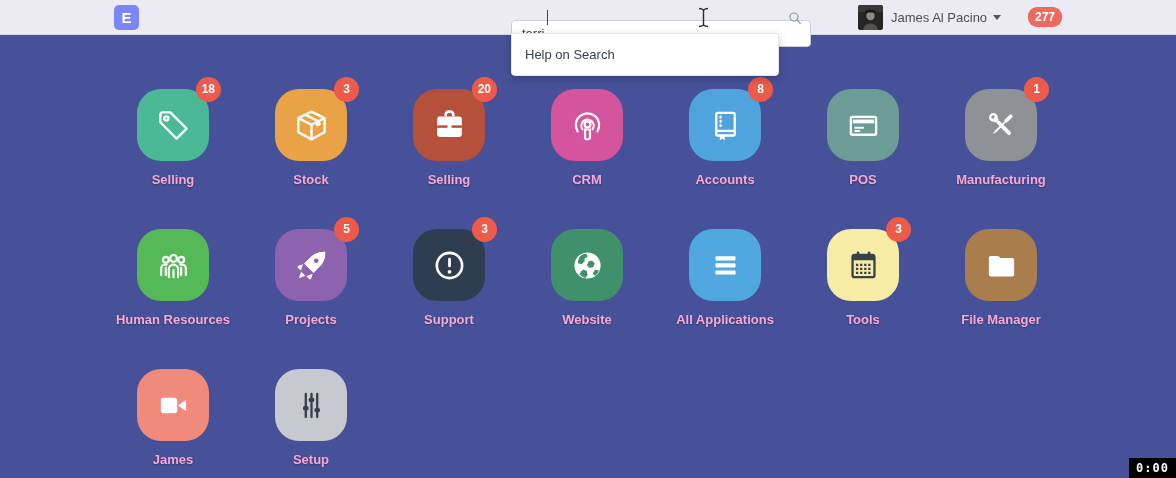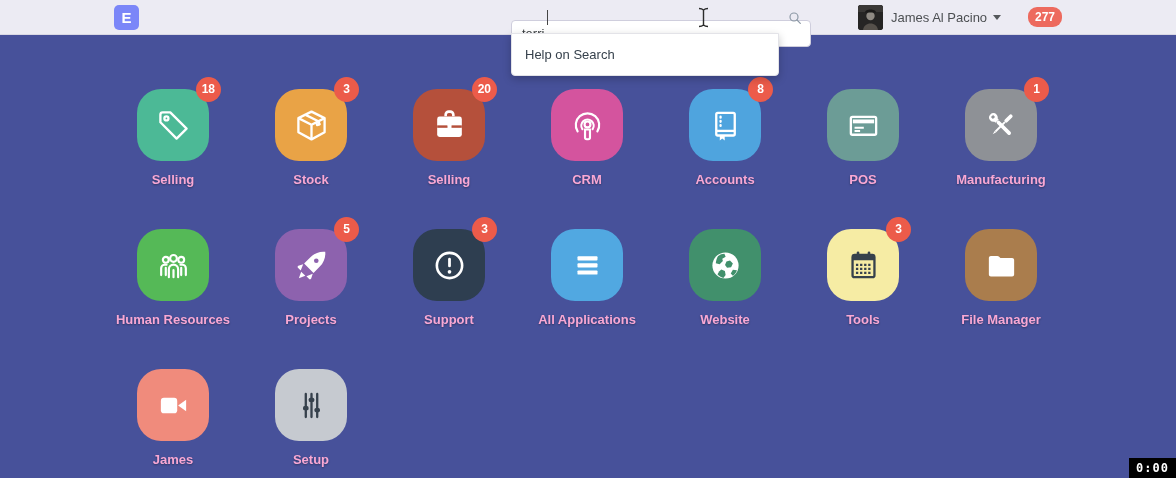--- a/index.html
+++ b/index.html
@@ -328,37 +328,37 @@
     <div class="tile" style="--tile: #2E3E50; color: rgb(255, 255, 255);">
       <svg class="app-ic">
             <use href="#issue-opened-icon"></use>
           </svg>
       <span class="app-badge">3</span>
     </div>
     <div class="app-label">Support</div>
   </div>
 
   <div class="app-cell">
+    <div class="tile" style="--tile: #41906C; color: rgb(255, 255, 255);">
+      <svg class="app-ic">
+            <use href="#globe-icon"></use>
+          </svg>
+
+    </div>
+    <div class="app-label">Website</div>
+  </div>
+
+  <div class="app-cell">
     <div class="tile" style="--tile: #51A8E1; color: rgb(255, 255, 255);">
       <svg class="app-ic">
             <use href="#three-bars-icon"></use>
           </svg>
 
     </div>
     <div class="app-label">All Applications</div>
-  </div>
-
-  <div class="app-cell">
-    <div class="tile" style="--tile: #41906C; color: rgb(255, 255, 255);">
-      <svg class="app-ic">
-            <use href="#globe-icon"></use>
-          </svg>
-
-    </div>
-    <div class="app-label">Website</div>
   </div>
 
   <div class="app-cell">
     <div class="tile" style="--tile: #F6ECA4; color: rgb(54, 65, 76);">
       <svg class="app-ic">
             <use href="#calendar-icon"></use>
           </svg>
       <span class="app-badge">3</span>
     </div>
     <div class="app-label">Tools</div>

